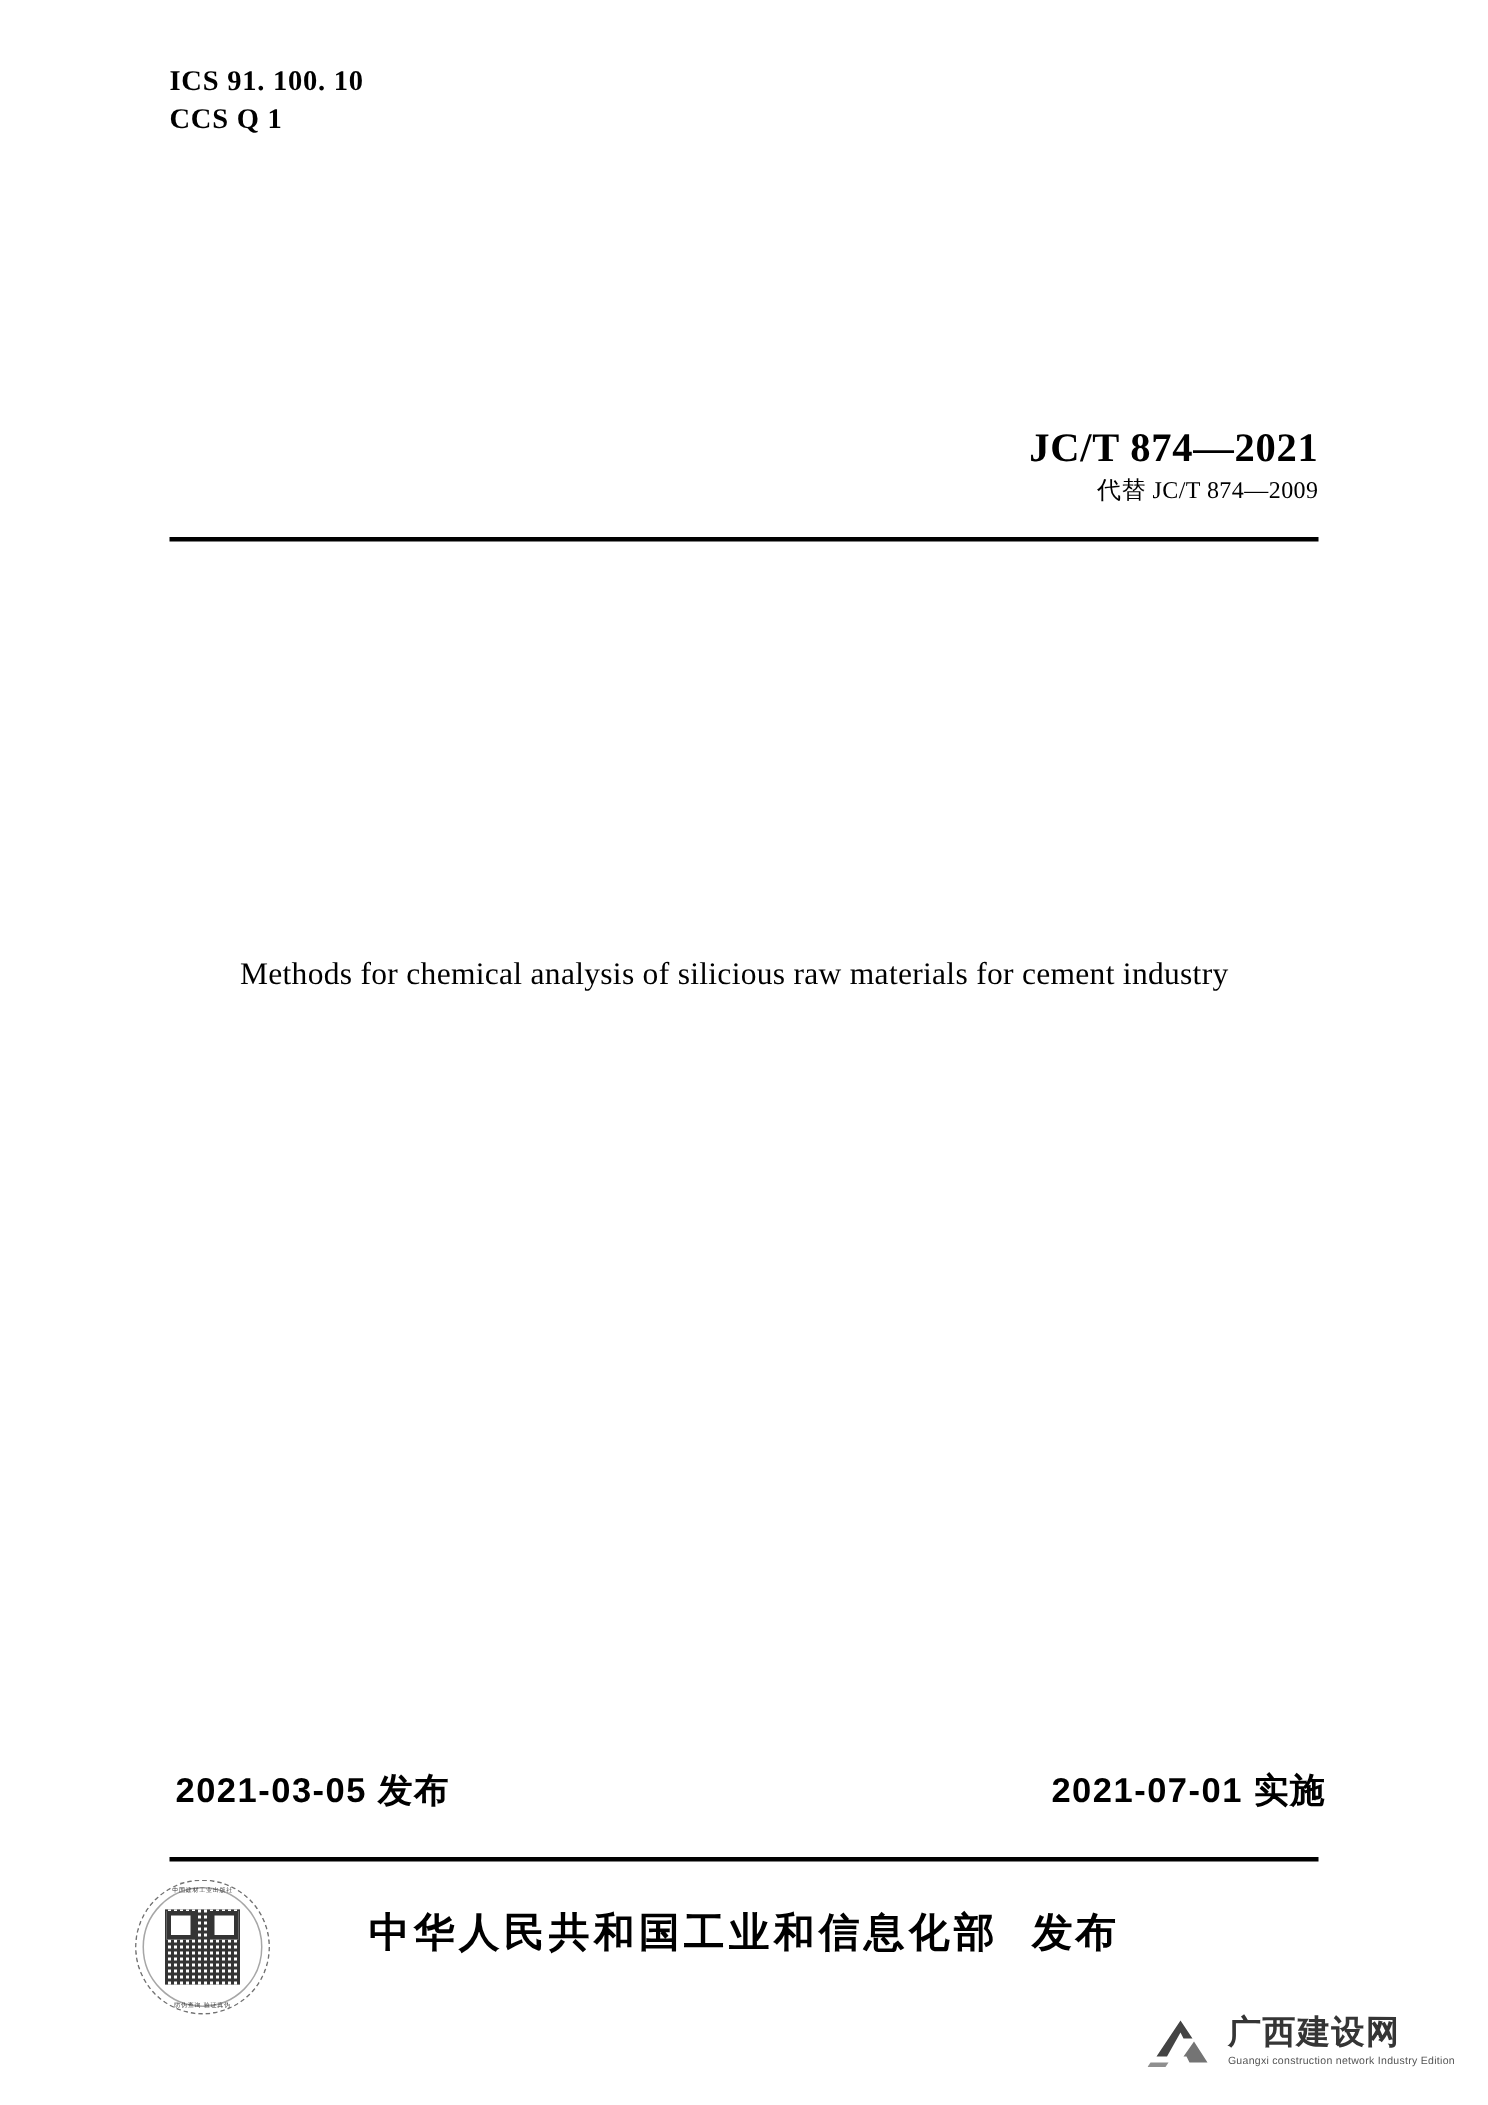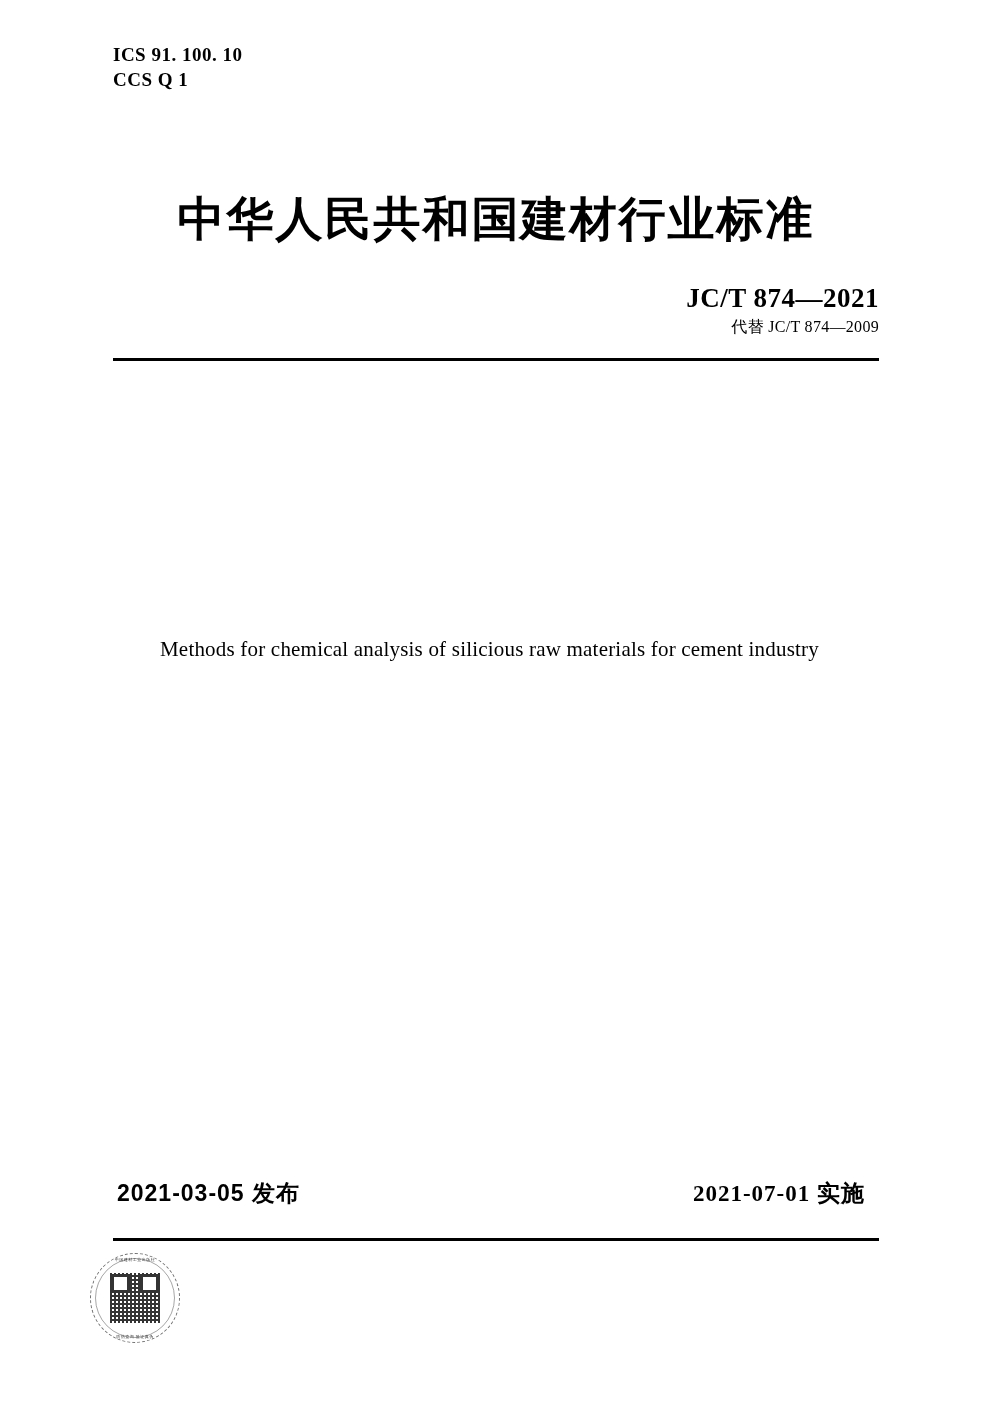--- a/index.html
+++ b/index.html
@@ -132,23 +132,23 @@
     position: absolute;
     left: 117px;
     top: 1178px;
     font-family: Liberation Sans, sans-serif;
     font-weight: bold;
     font-size: 23px;
     letter-spacing: 1px;
   }
   .date-impl {
     position: absolute;
-    right: 127px;
+    right: 108px;
     top: 1178px;
-    font-family: Liberation Serif, serif;
+    font-family: Liberation Sans, sans-serif;
     font-weight: bold;
     font-size: 23px;
     letter-spacing: 1px;
   }
 
   
   .issuer {
     position: absolute;
     left: 0;
     right: 0;
@@ -271,36 +271,51 @@
 <body>
 
 <div class="page">
 
   <div class="ics-block">
     <div class="ics-line">ICS 91. 100. 10</div>
     <div class="ics-line">CCS Q 1</div>
   </div>
 
 
-  <div class="banner">中华人民共和国建材行业标准</div>
 
   <div class="std-no">JC/T 874—2021</div>
   <div class="std-replace">代替 JC/T 874—2009</div>
 
   <div class="rule-top"></div>
   <div class="rule-bottom"></div>
 
   <div class="title-en">Methods for chemical analysis of silicious raw materials for cement industry</div>
 
   <div class="date-issue">2021-03-05 发布</div>
   <div class="date-impl">2021-07-01 实施</div>
 
+  <div class="issuer">
+    <span>中华人民共和国工业和信息化部</span><span class="verb">发布</span>
+  </div>
 
   <div class="qr-stamp">
     <div class="ring"></div>
     <div class="ring2"></div>
     <div class="arc-text">中国建材工业出版社</div>
     <div class="code"></div>
     <div class="arc-text-bottom">防伪查询 验证真伪</div>
   </div>
 
+  <div class="watermark">
+    <span class="mark-icon">
+      <svg width="46" height="40" viewBox="0 0 46 40" xmlns="http://www.w3.org/2000/svg">
+        <path d="M6 30 L22 6 L30 18 L24 18 L22 14 L13 30 Z" fill="#3a3a3a"></path>
+        <path d="M24 30 L31 20 L40 34 L28 34 L26 30 Z" fill="#6d6d6d"></path>
+        <path d="M2 34 L14 34 L12 37 L0 37 Z" fill="#8a8a8a"></path>
+      </svg>
+    </span>
+    <span class="mark-text">
+      <span class="mark-cn">广西建设网</span>
+      <span class="mark-en">Guangxi construction network Industry Edition</span>
+    </span>
+  </div>
 
 </div>
 
 </body></html>

